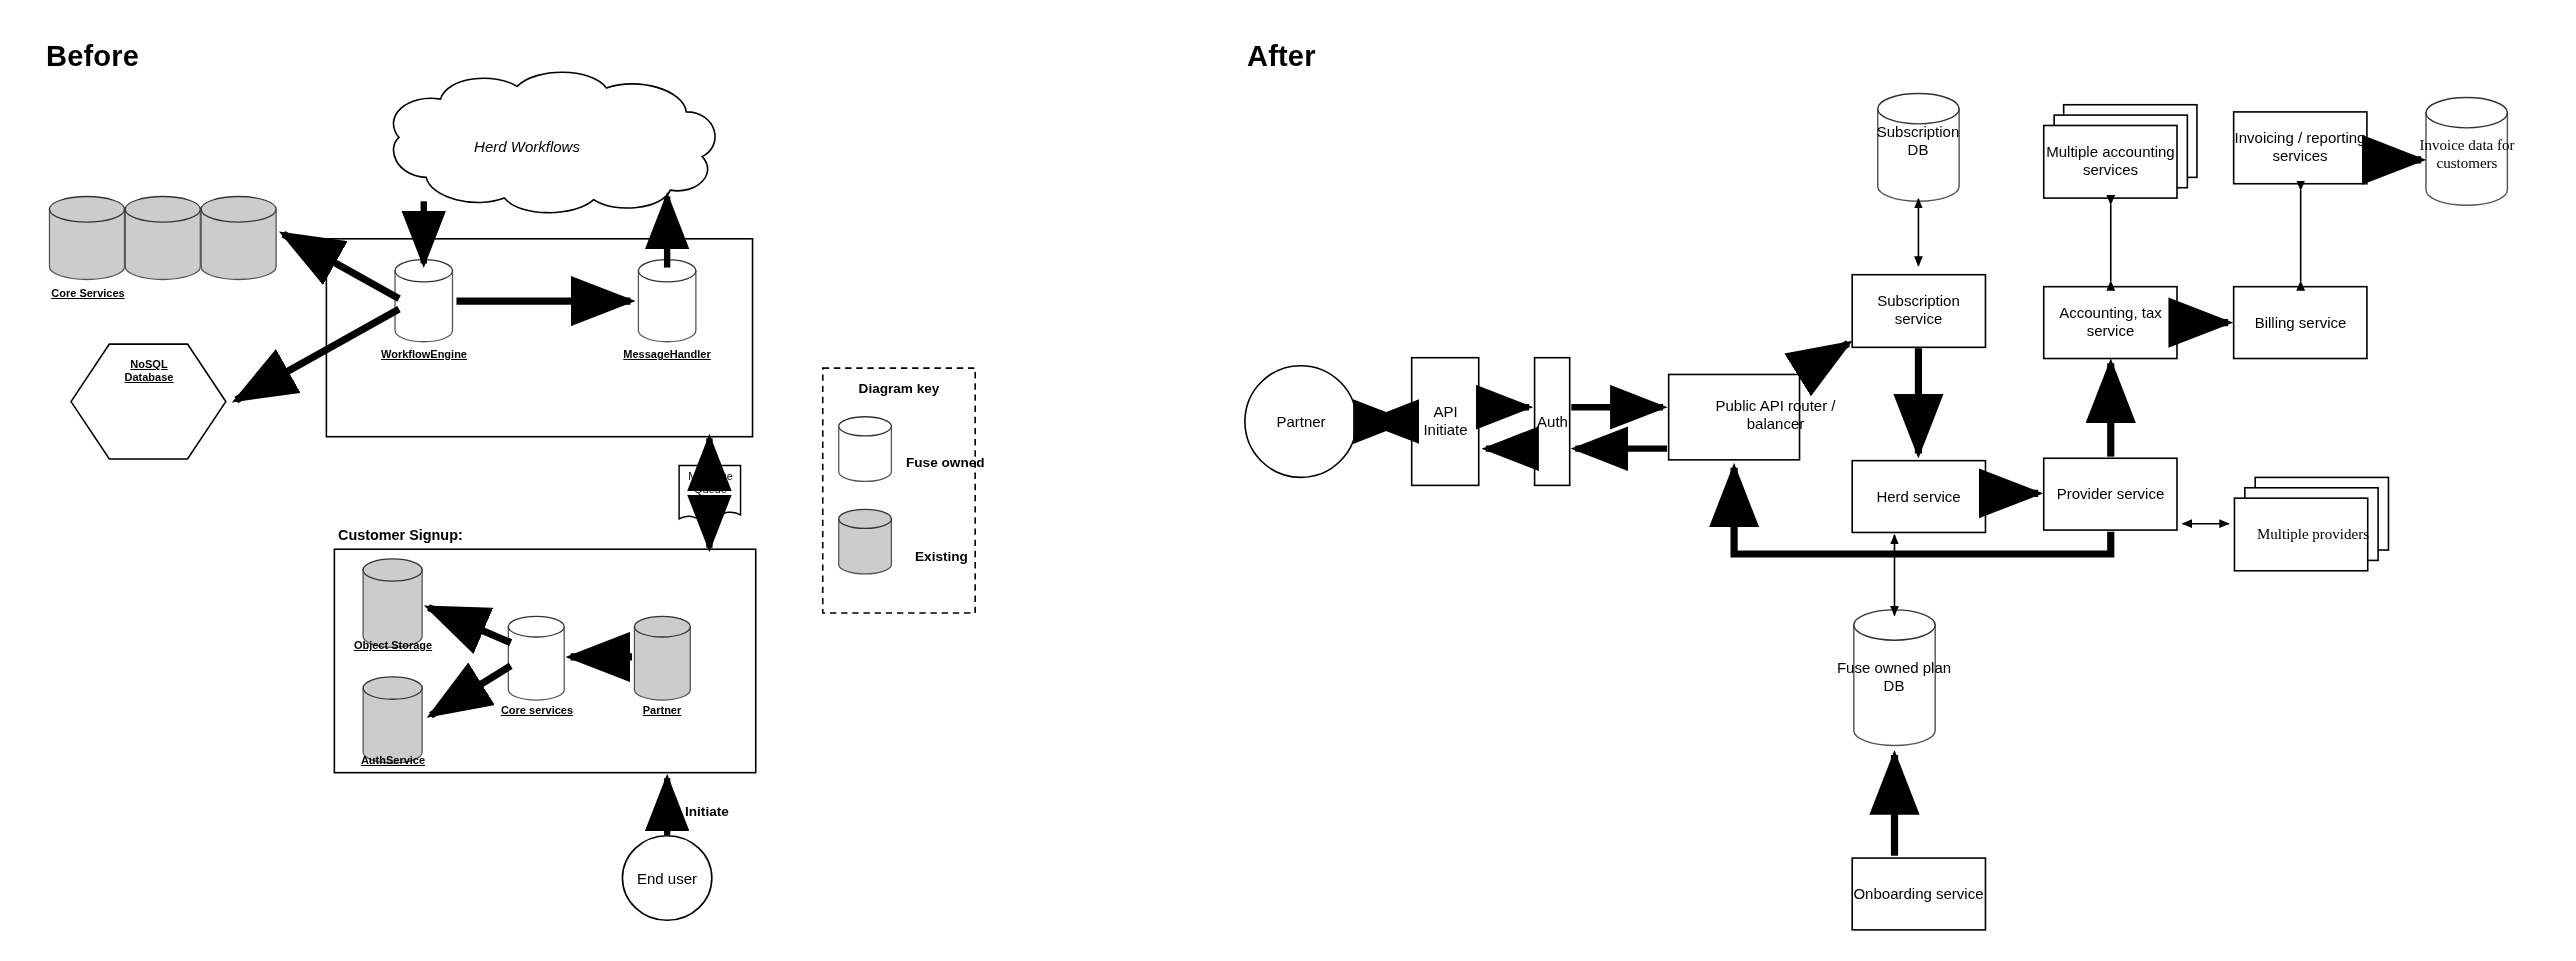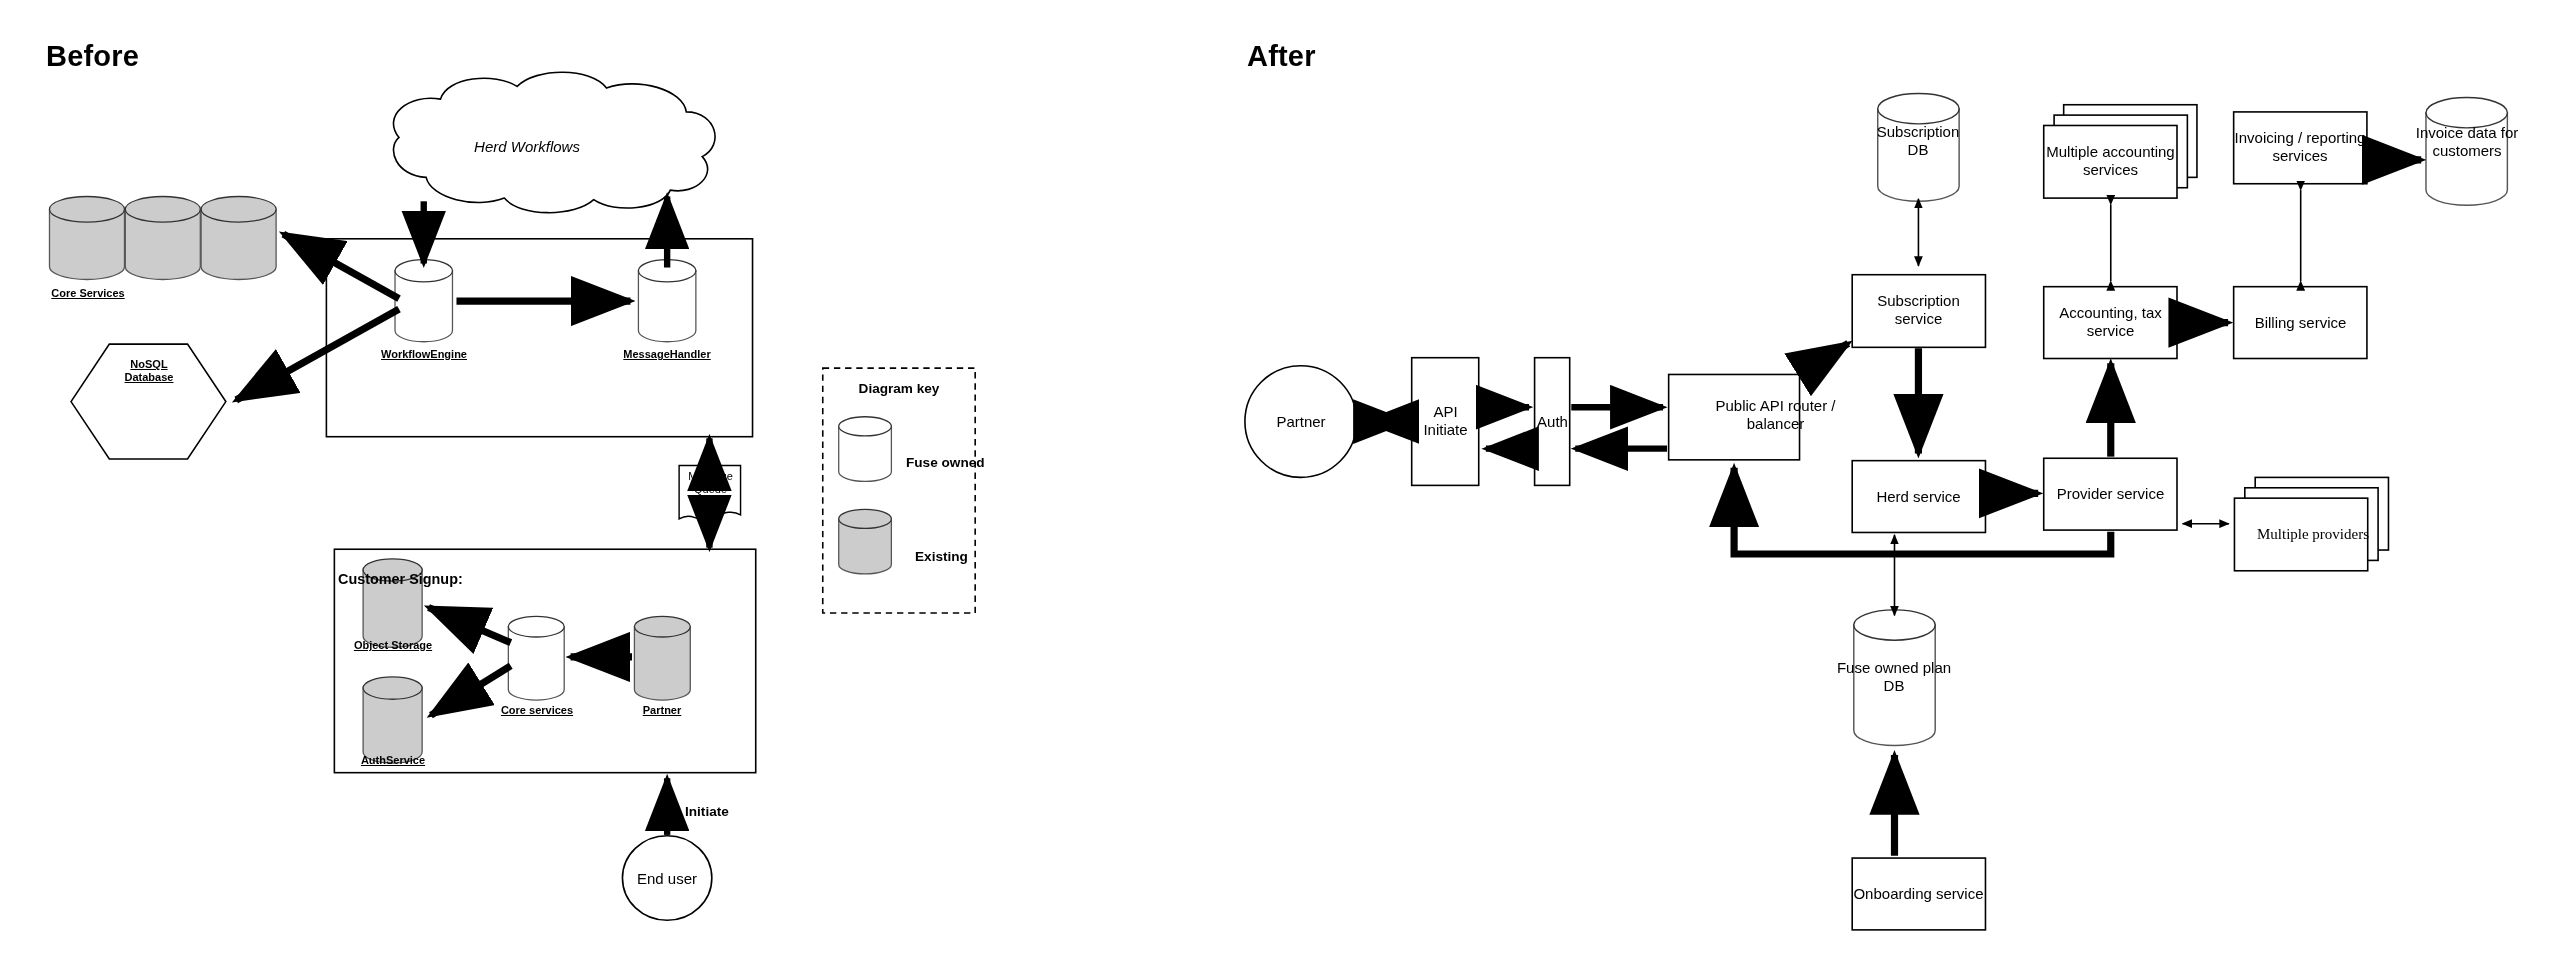--- a/index.html
+++ b/index.html
@@ -64,21 +64,20 @@
   .edge-label {
     position: absolute;
     font-weight: bold;
     font-size: 13.6px;
   }
   .group-label {
     position: absolute;
     font-weight: bold;
     font-size: 14.4px;
     white-space: nowrap;
-    margin-top: 44px;
   }
 </style>
 </head>
 <body>
 
 <div id="canvas">
 
   <svg class="layer" viewBox="0 0 3228 1205">
     <defs>
       <marker id="arrowFat" markerWidth="9" markerHeight="7" refX="8.3" refY="3.5" orient="auto" markerUnits="strokeWidth">
@@ -341,21 +340,21 @@
 services</div>
 
   <div class="node-label" style="left:2044px; top:304px; width:133px; line-height:1.2;">Accounting, tax
 service</div>
 
   <div class="node-label" style="left:2228px; top:129px; width:144px; line-height:1.2;">Invoicing / reporting
 services</div>
 
   <div class="node-label" style="left:2234px; top:314px; width:133px;">Billing service</div>
 
-  <div class="node-label" style="left:2404px; top:124px; width:126px; line-height:1.2;">Invoice data for
+  <div class="node-label" style="left:2404px; top:136px; width:126px; line-height:1.2;font-family:Liberation Serif, serif;">Invoice data for
 customers</div>
 
   <div class="node-label" style="left:1831px; top:659px; width:126px; line-height:1.2;">Fuse owned plan
 DB</div>
 
   <div class="node-label" style="left:1852px; top:885px; width:133px;">Onboarding service</div>
 
 </div>
 
 

